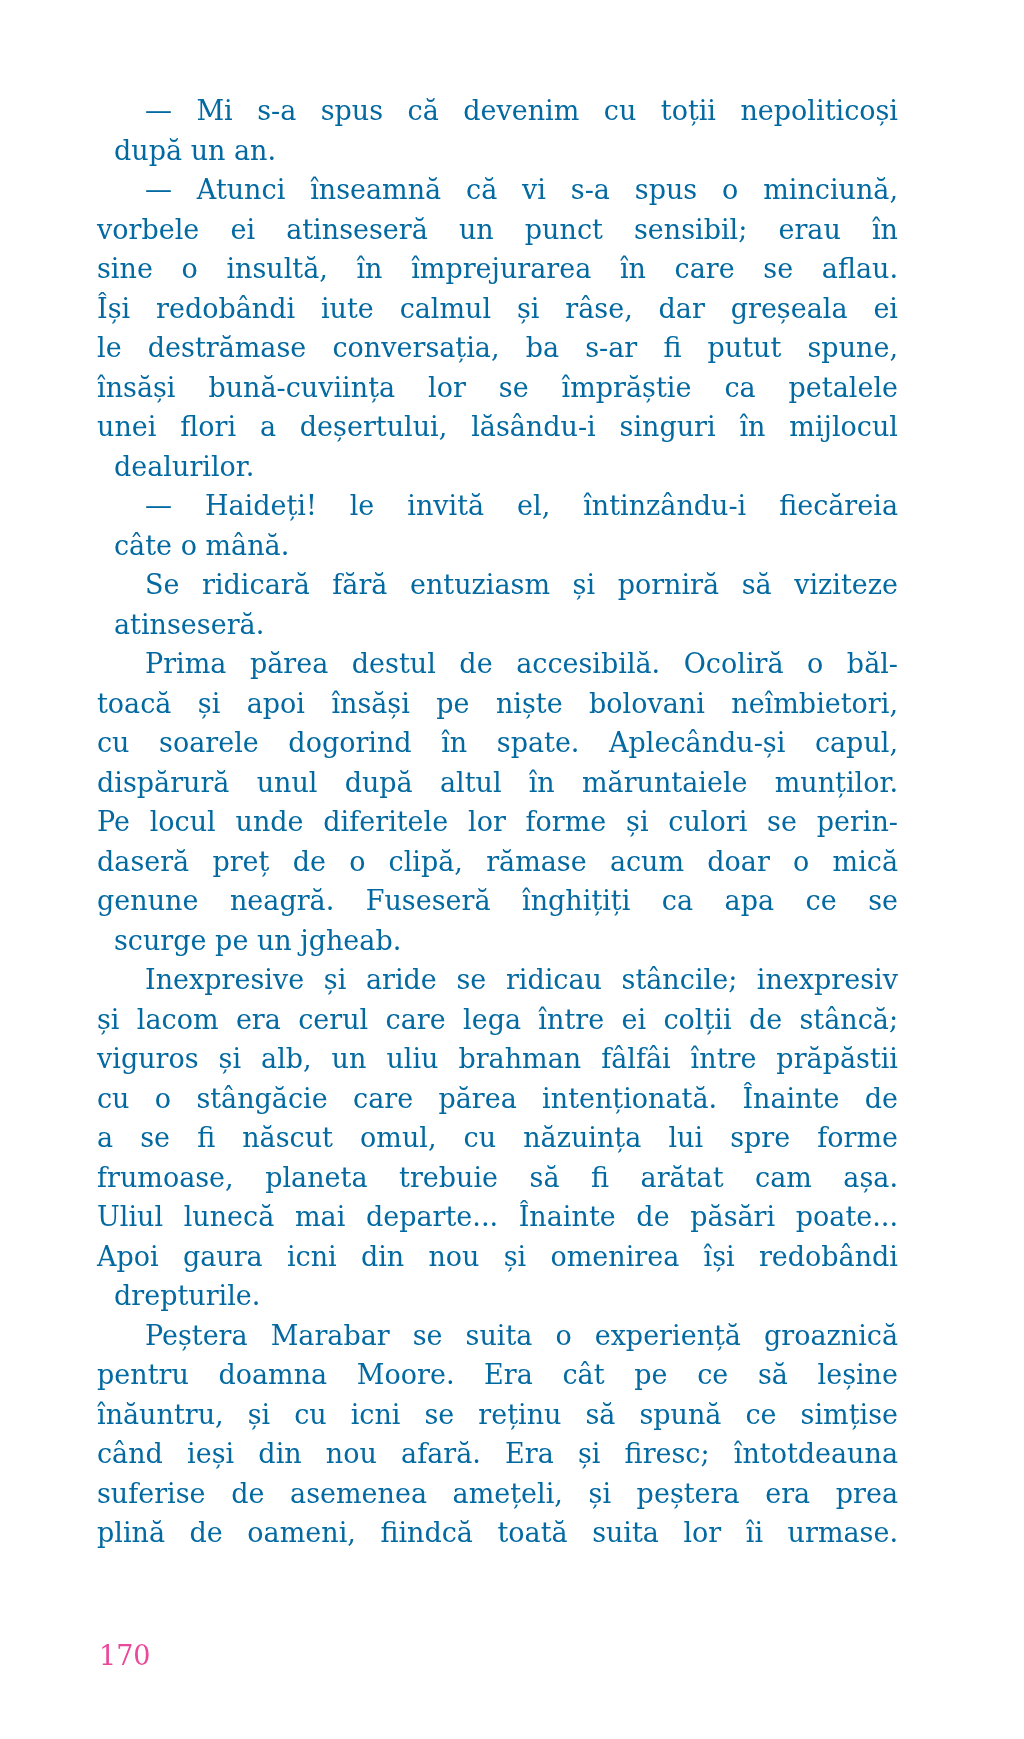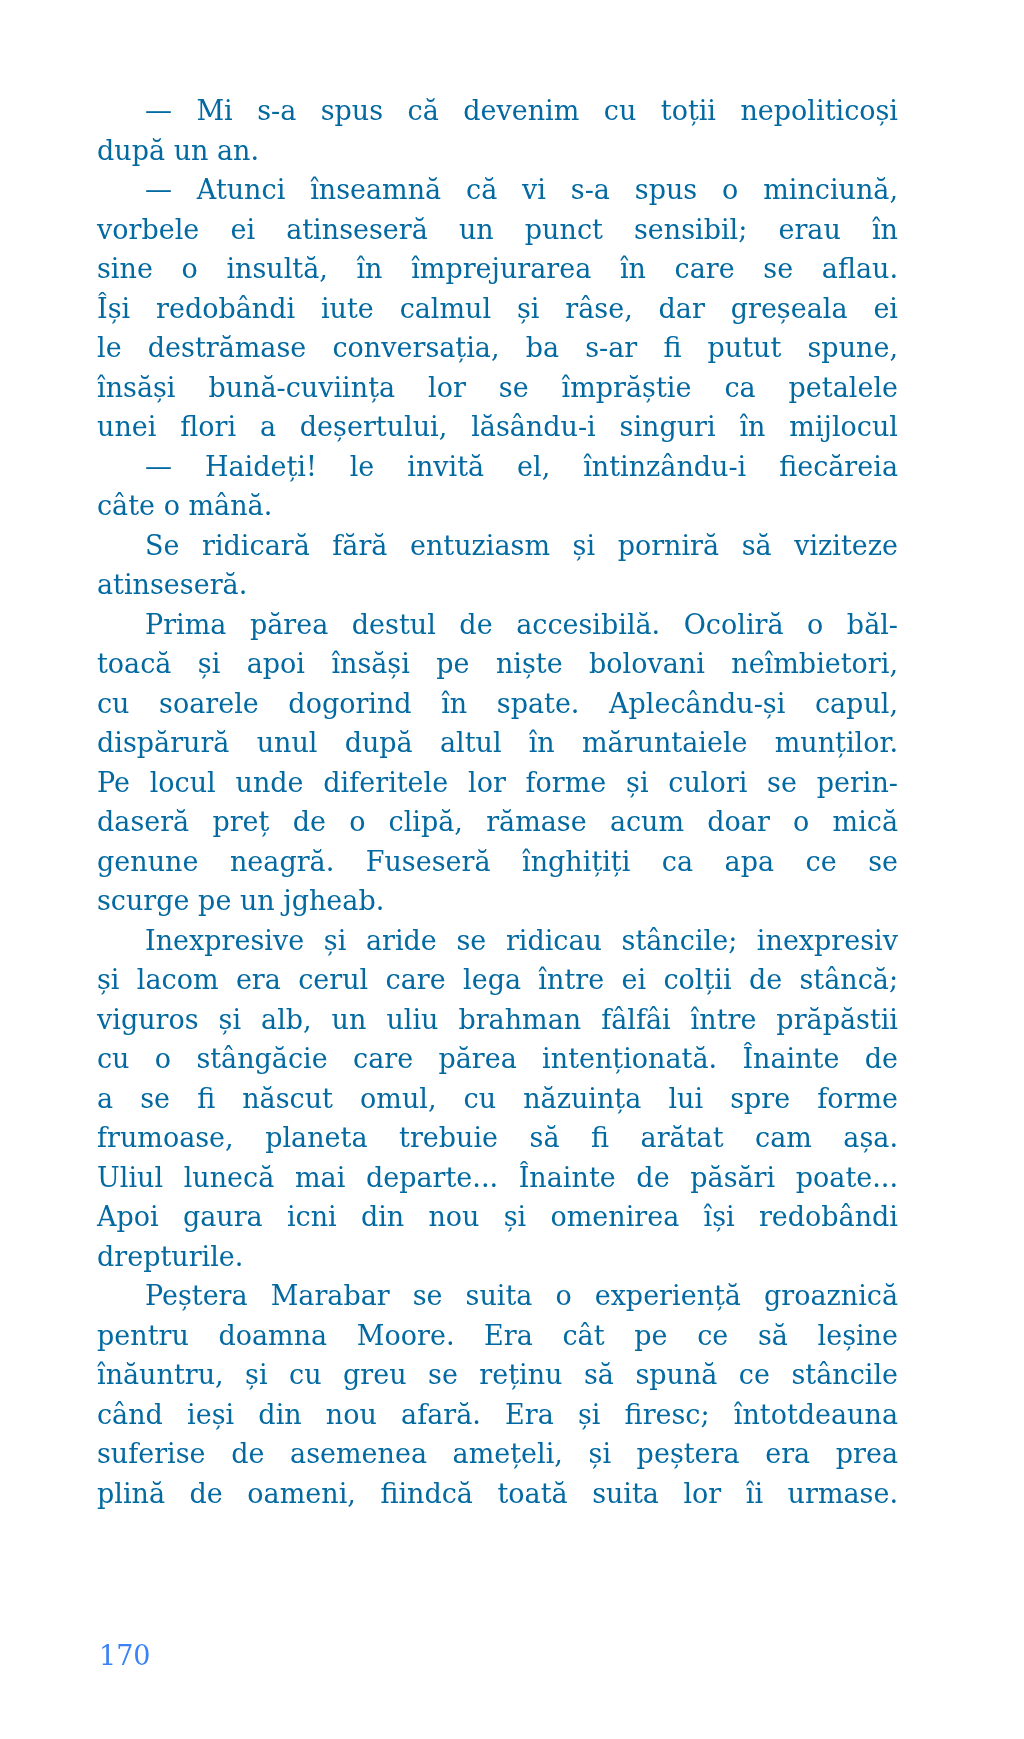--- a/index.html
+++ b/index.html
@@ -6,40 +6,41 @@
     body { width: 1024px; height: 1739px; position: relative; overflow: hidden; }
     .page {
       position: absolute; left: 97px; top: 91px; width: 801px;
       font-family: "DejaVu Serif", serif;
       font-size: 27px; line-height: 39.5px; color: #0369a1;
     }
     .line {
       display: block; height: 39.5px; white-space: nowrap;
       text-align: justify; text-align-last: justify;
     }
-    .line.last { text-align-last: left; }
+    .line.last { text-align-last: left; margin-left: 17px; }
     .line.indent { padding-left: 48px; }
     .page-number {
       position: absolute; left: 99px; top: 1640px;
-      font-family: "DejaVu Serif", serif; font-size: 27px; color: #3b82f6;
+      font-family: "DejaVu Serif", serif; font-size: 27px; color: #ec4899;
     }
   </style>
 </head>
 <body>
 
 <div class="page" id="page-body">
     <span class="line indent">— Mi s-a spus că devenim cu toții nepoliticoși</span>
     <span class="line last">după un an.</span>
     <span class="line indent">— Atunci înseamnă că vi s-a spus o minciună,</span>
     <span class="line">vorbele ei atinseseră un punct sensibil; erau în</span>
     <span class="line">sine o insultă, în împrejurarea în care se aflau.</span>
     <span class="line">Își redobândi iute calmul și râse, dar greșeala ei</span>
     <span class="line">le destrămase conversația, ba s-ar fi putut spune,</span>
     <span class="line">însăși bună-cuviința lor se împrăștie ca petalele</span>
     <span class="line">unei flori a deșertului, lăsându-i singuri în mijlocul</span>
+    <span class="line last">dealurilor.</span>
     <span class="line indent">— Haideți! le invită el, întinzându-i fiecăreia</span>
     <span class="line last">câte o mână.</span>
     <span class="line indent">Se ridicară fără entuziasm și porniră să viziteze</span>
     <span class="line last">atinseseră.</span>
     <span class="line indent">Prima părea destul de accesibilă. Ocoliră o băl-</span>
     <span class="line">toacă și apoi însăși pe niște bolovani neîmbietori,</span>
     <span class="line">cu soarele dogorind în spate. Aplecându-și capul,</span>
     <span class="line">dispărură unul după altul în măruntaiele munților.</span>
     <span class="line">Pe locul unde diferitele lor forme și culori se perin-</span>
     <span class="line">daseră preț de o clipă, rămase acum doar o mică</span>
@@ -49,18 +50,18 @@
     <span class="line">și lacom era cerul care lega între ei colții de stâncă;</span>
     <span class="line">viguros și alb, un uliu brahman fâlfâi între prăpăstii</span>
     <span class="line">cu o stângăcie care părea intenționată. Înainte de</span>
     <span class="line">a se fi născut omul, cu năzuința lui spre forme</span>
     <span class="line">frumoase, planeta trebuie să fi arătat cam așa.</span>
     <span class="line">Uliul lunecă mai departe... Înainte de păsări poate...</span>
     <span class="line">Apoi gaura icni din nou și omenirea își redobândi</span>
     <span class="line last">drepturile.</span>
     <span class="line indent">Peștera Marabar se suita o experiență groaznică</span>
     <span class="line">pentru doamna Moore. Era cât pe ce să leșine</span>
-    <span class="line">înăuntru, și cu greu se reținu să spună ce stâncile</span>
+    <span class="line">înăuntru, și cu icni se reținu să spună ce simțise</span>
     <span class="line">când ieși din nou afară. Era și firesc; întotdeauna</span>
     <span class="line">suferise de asemenea amețeli, și peștera era prea</span>
     <span class="line">plină de oameni, fiindcă toată suita lor îi urmase.</span>
   </div>
 <div class="page-number">170</div>
 
 </body></html>

